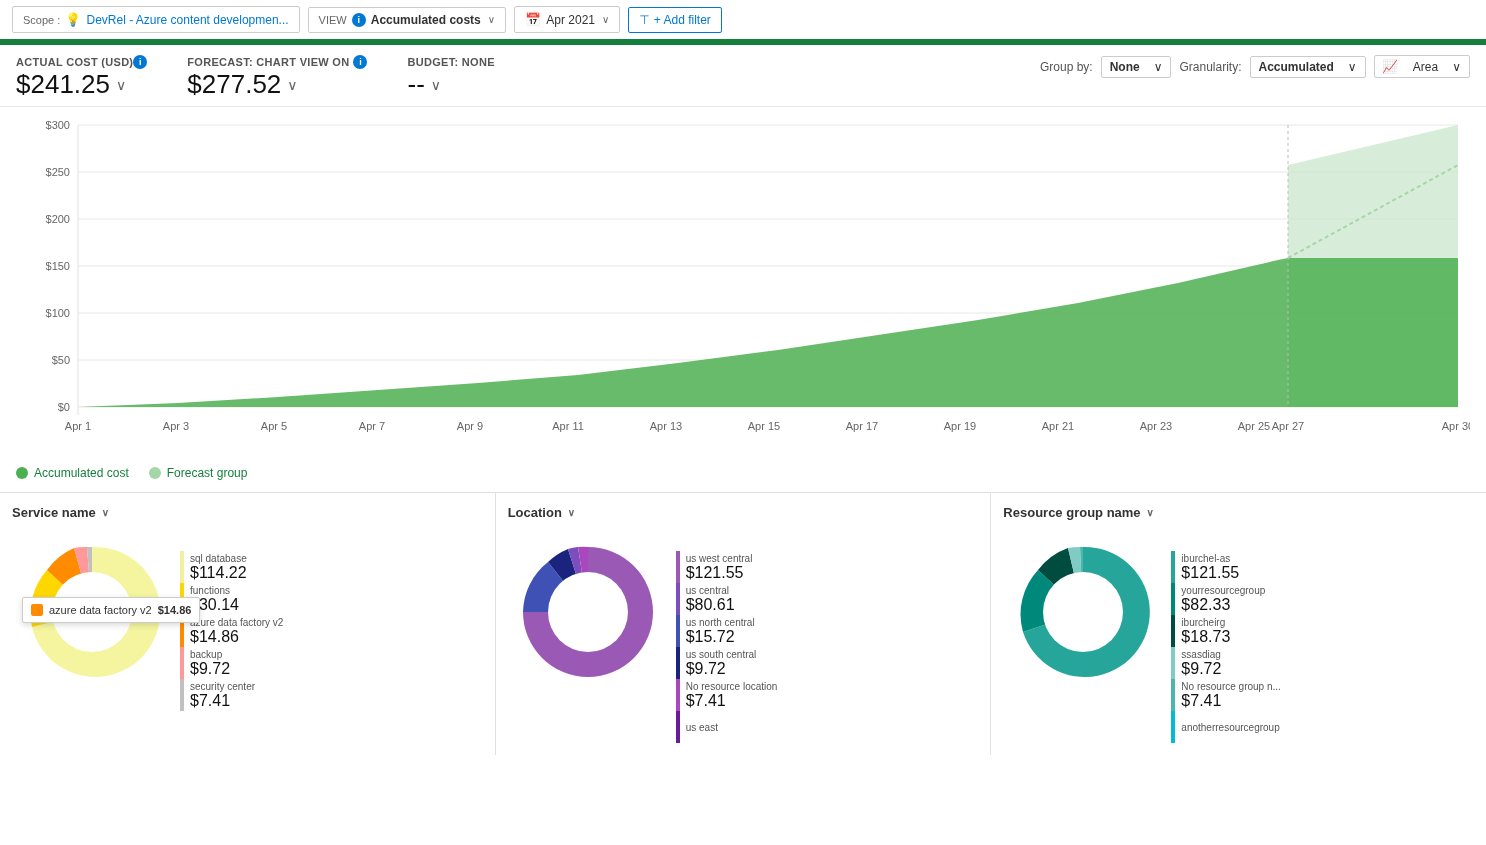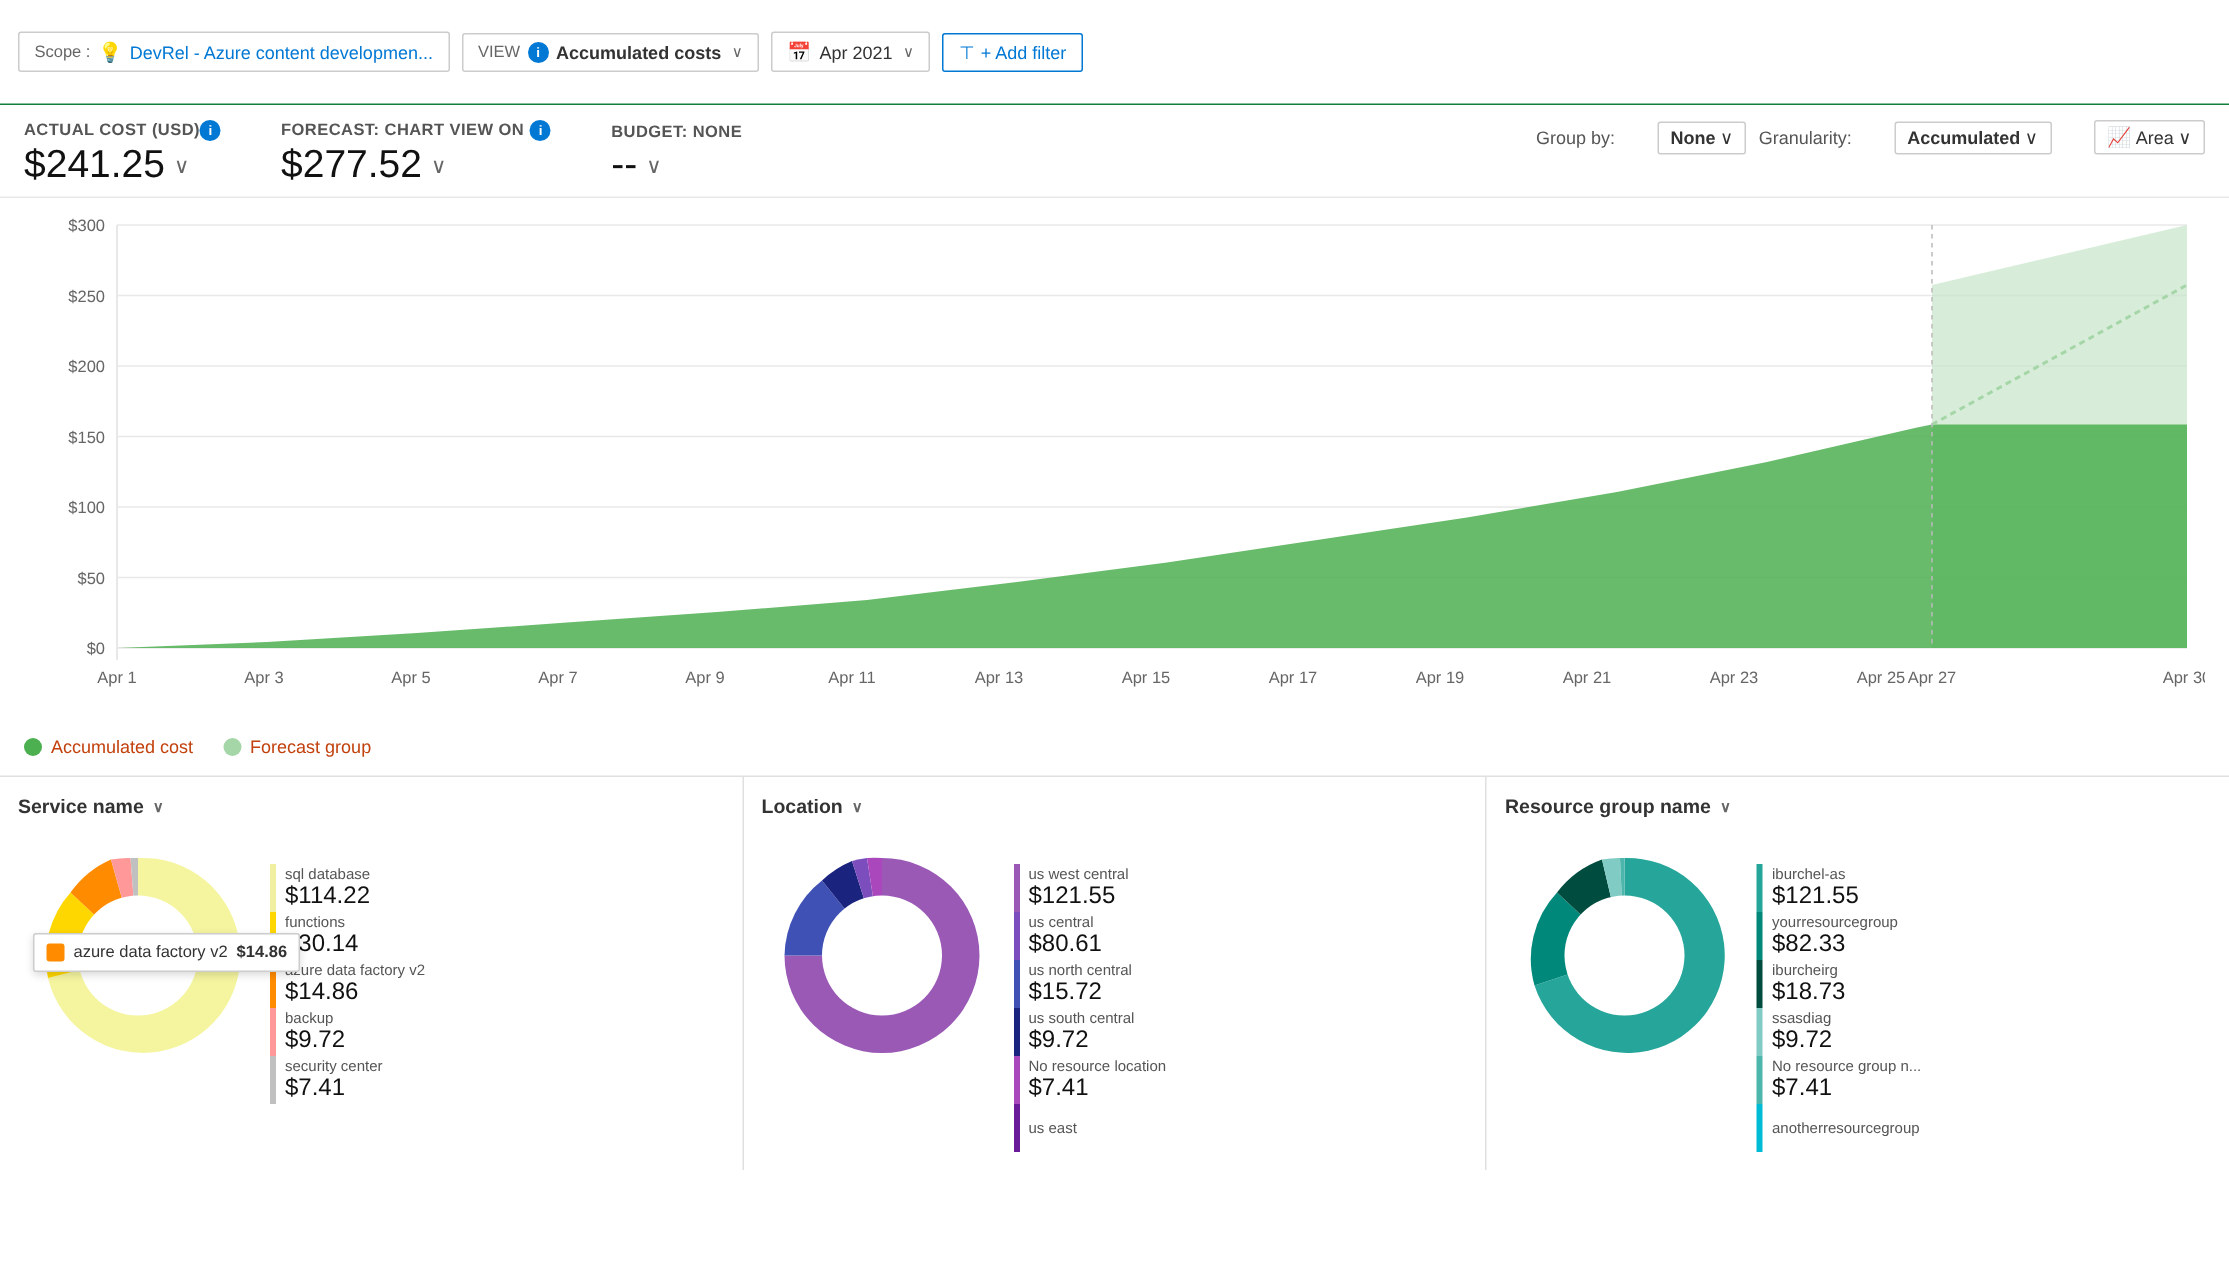--- a/index.html
+++ b/index.html
@@ -1,21 +1,21 @@
 <!DOCTYPE html>
 <html><head>
   <meta charset="utf-8">
   <style>
     * { box-sizing: border-box; margin: 0; padding: 0; }
     body { font-family: 'Segoe UI', Arial, sans-serif; font-size: 12px; background: #fff; color: #333; overflow-x: hidden; }
     
     
     .toolbar {
       display: flex; align-items: center; gap: 8px;
-      padding: 21px 12px; border-bottom: 1px solid #15803d;
+      padding: 6px 12px; border-bottom: 6px solid #15803d;
       background: #fff;
     }
     .toolbar-btn {
       display: flex; align-items: center; gap: 5px;
       padding: 5px 10px; border: 1px solid #ccc; border-radius: 2px;
       background: #fff; cursor: pointer; font-size: 12px; color: #333;
     }
     .toolbar-btn .scope-label { color: #666; font-size: 11px; }
     .toolbar-btn .scope-name { color: #0078d4; font-size: 12px; }
     .info-icon {
@@ -28,39 +28,39 @@
       display: flex; align-items: center; gap: 4px;
       padding: 5px 10px; border: 1px solid #0078d4; border-radius: 2px;
       background: #fff; cursor: pointer; font-size: 12px; color: #0078d4;
     }
     .metric-item { display: flex; flex-direction: column; }
     .metric-label { font-size: 11px; color: #555; font-weight: 600; text-transform: uppercase; letter-spacing: 0.3px; }
     .metric-value { font-size: 26px; font-weight: 300; color: #111; display: flex; align-items: center; gap: 4px; }
     .metric-value .chevron { font-size: 14px; }
     .control-label { font-size: 12px; color: #555; }
     .control-btn {
-      display: flex; align-items: flex-end; gap: 3px;
+      display: flex; align-items: flex-end; gap: 14px;
       padding: 3px 8px; border: 1px solid #ccc; border-radius: 2px;
-      background: #fff; cursor: pointer; font-size: 12px; color: #333; margin-left: 20px;
+      background: #fff; cursor: pointer; font-size: 12px; color: #333;
     }
     .control-btn .bold { font-weight: 600; }
 
     
     .chart-container {
       padding: 8px 16px 4px;
       position: relative;
     }
     .chart-svg { width: 100%; }
 
     
     .chart-legend {
       display: flex; align-items: center; gap: 20px;
       padding: 4px 16px 12px;
     }
-    .legend-item { display: flex; align-items: center; gap: 6px; font-size: 12px; color: #c2410c; }
+    .legend-item { display: flex; align-items: center; gap: 6px; font-size: 12px; color: #15803d; }
     .legend-dot-solid { width: 12px; height: 12px; border-radius: 50%; background: #4caf50; }
     .legend-dot-light { width: 12px; height: 12px; border-radius: 50%; background: #a5d6a7; }
 
     
     .bottom-panels {
       display: flex; gap: 0;
       border-top: 1px solid #e0e0e0;
     }
     .panel {
       flex: 1; border-right: 1px solid #e0e0e0;

